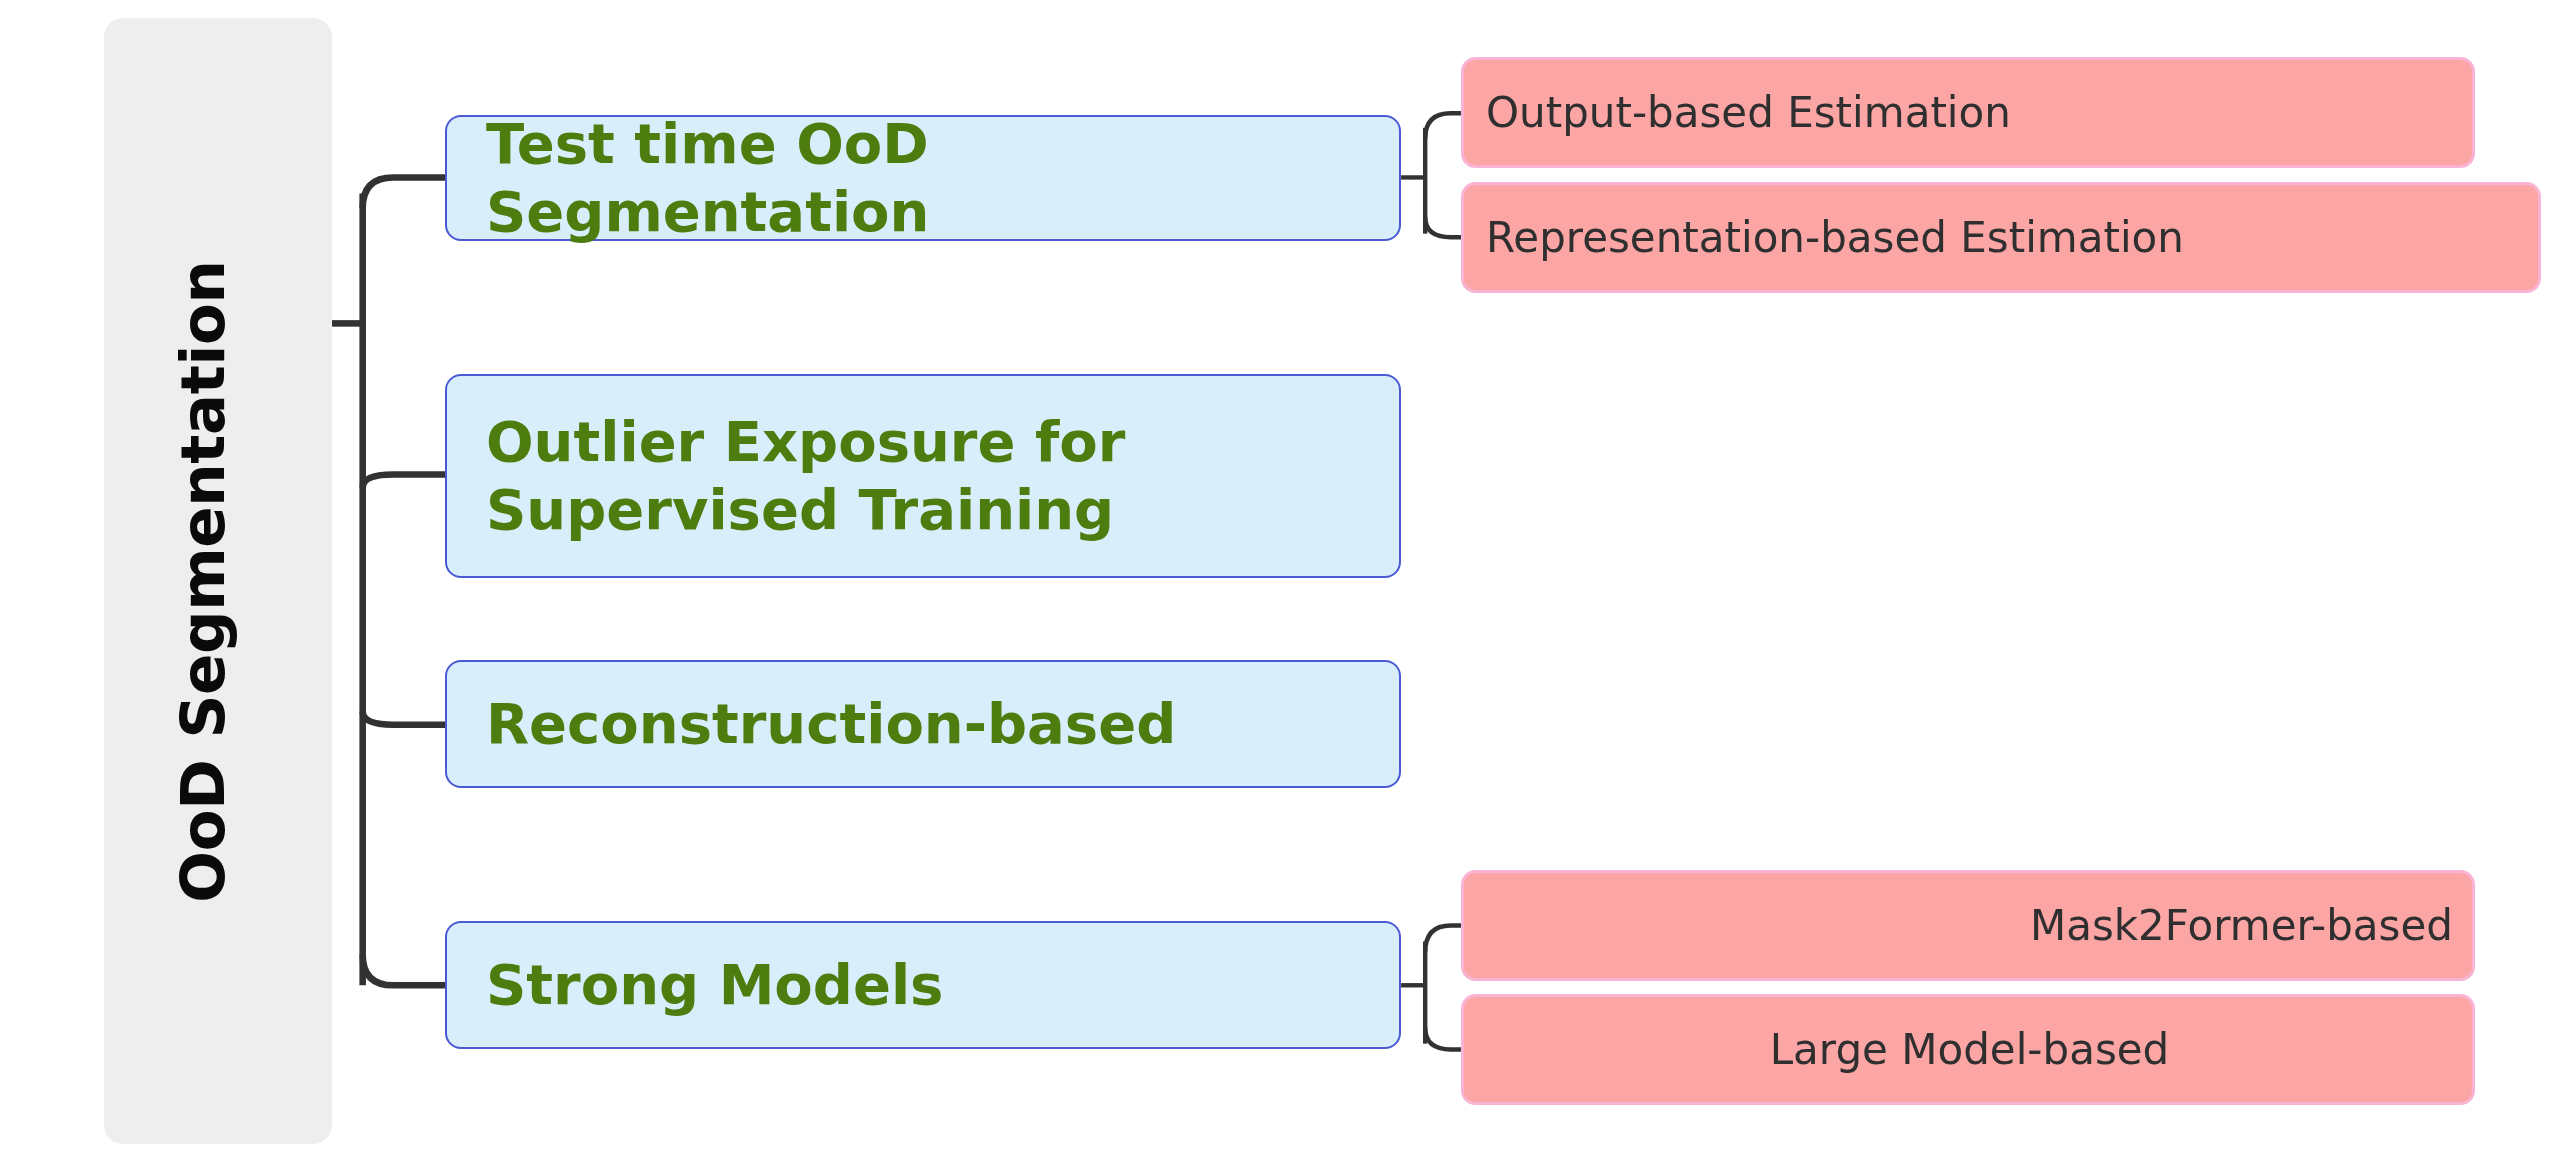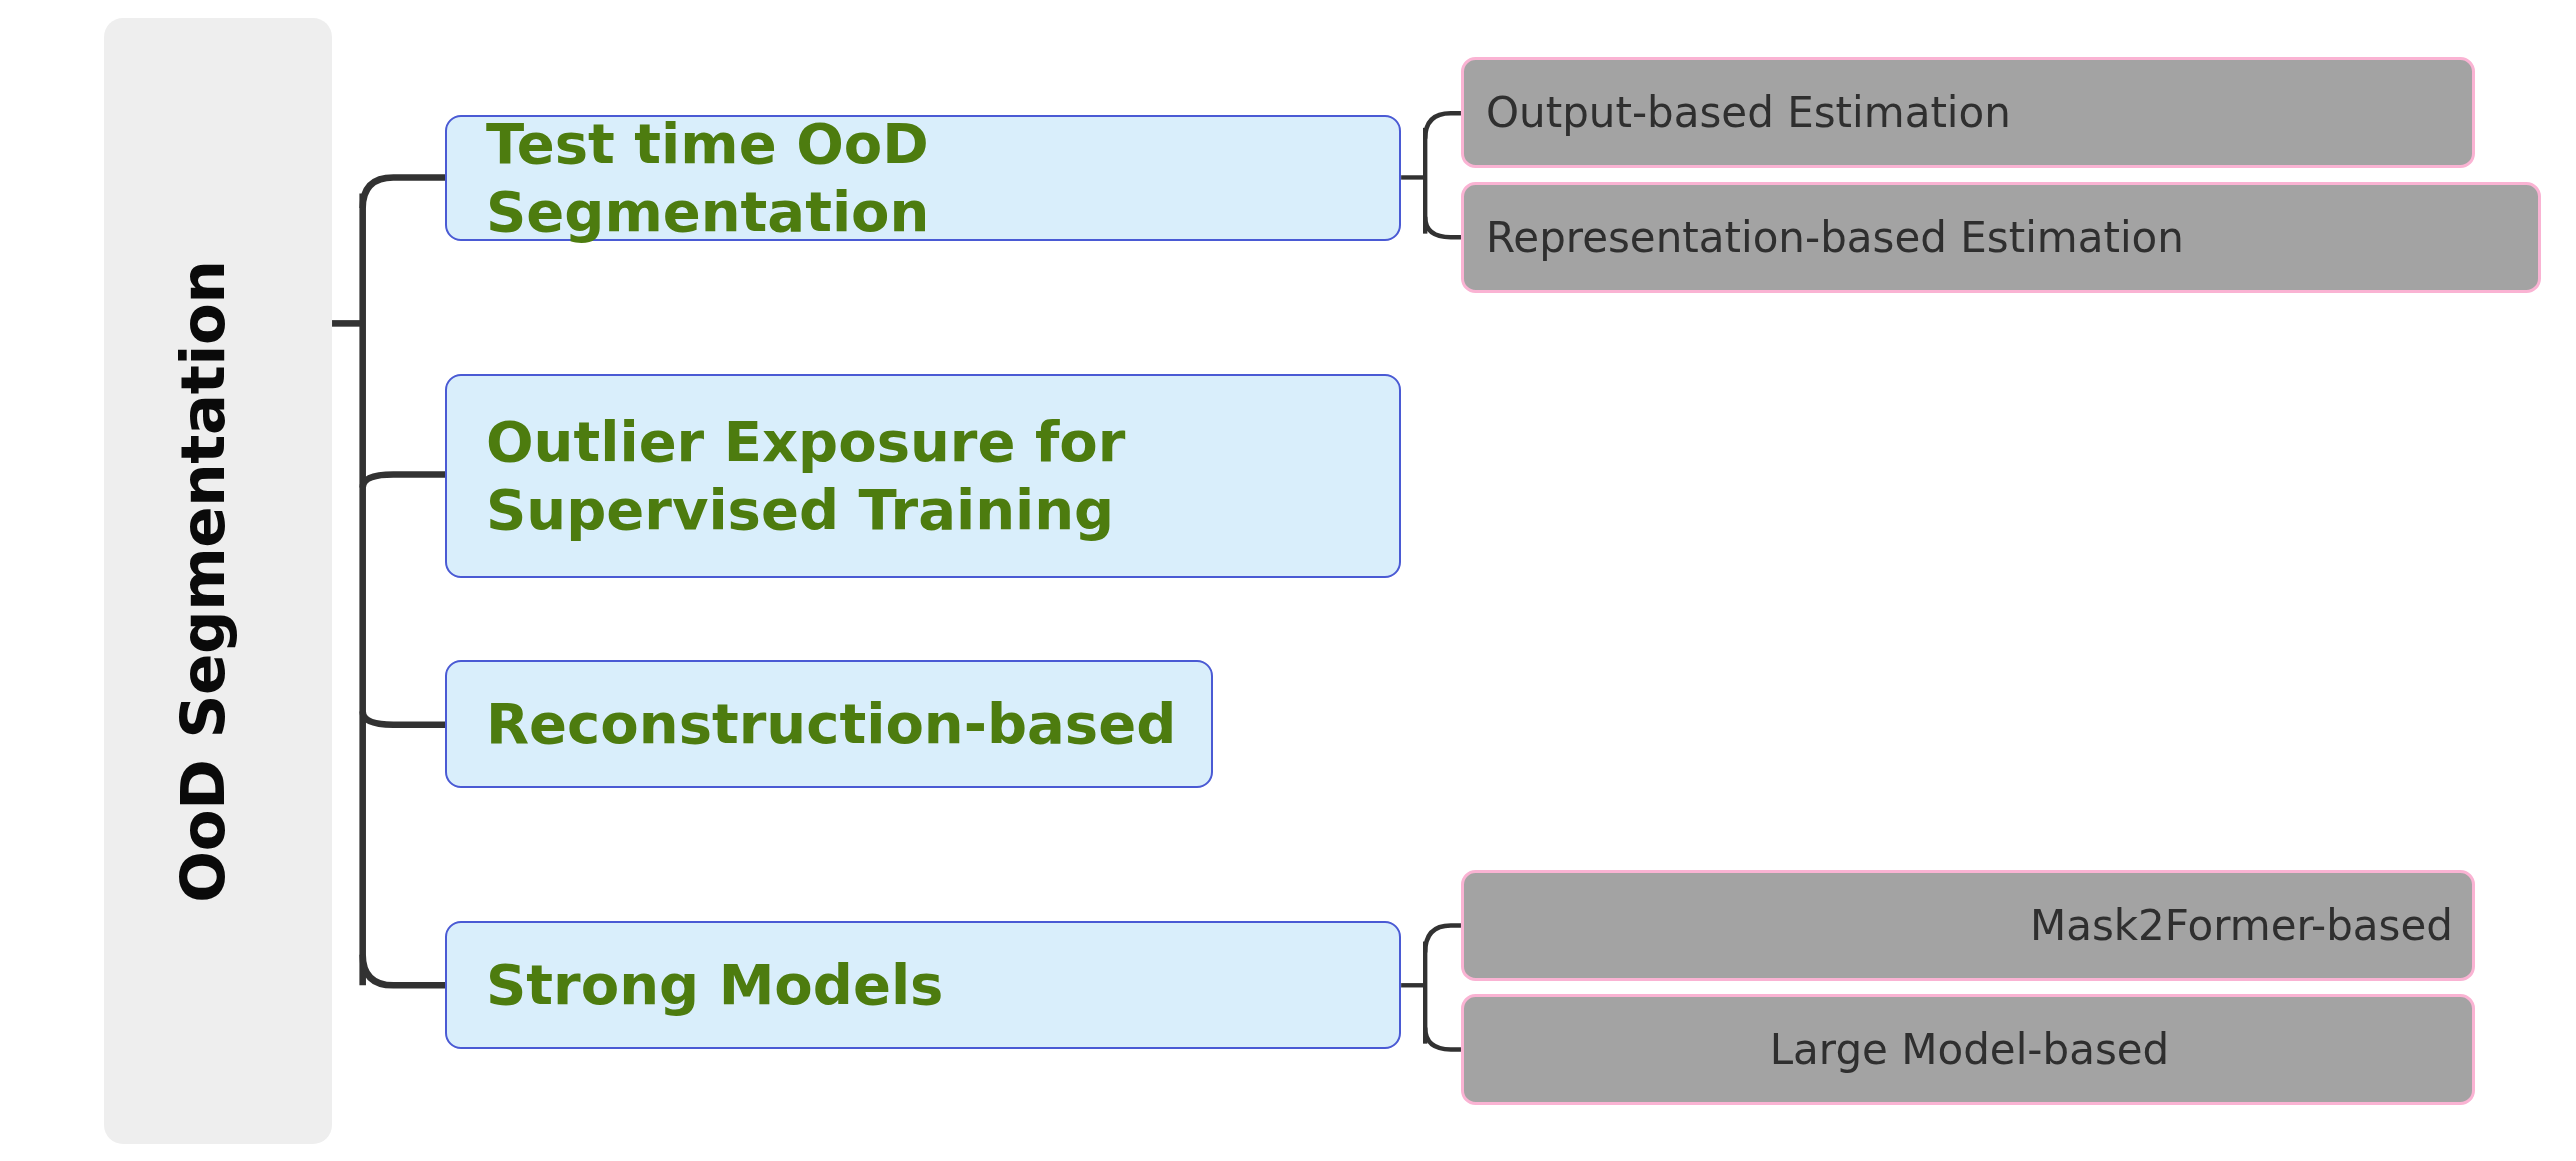--- a/index.html
+++ b/index.html
@@ -54,21 +54,21 @@
   .branch-node .branch-label {
     font-size: 56px;
     font-weight: 700;
     color: #4d7c0f;
     line-height: 1.22;
     white-space: pre-line;
   }
   
   .leaf-node {
     position: absolute;
-    background: #a3a3a3;
+    background: #fca5a5;
     border: 3.6px solid #fab3d3;
     border-radius: 14.6px;
     box-sizing: border-box;
     display: flex;
     align-items: center;
     padding-left: 22px;
     padding-right: 19px;
   }
   .leaf-node .leaf-label {
     font-size: 42px;
@@ -129,21 +129,21 @@
   </div>
   <div class="leaf-node" style="left:1461px; top:182px; width:1080px; height:111px;">
     <div class="leaf-label">Representation-based Estimation</div>
   </div>
 
   <div class="branch-node" style="left:445px; top:374px; width:956px; height:204px;">
     <div class="branch-label">Outlier Exposure for
 Supervised Training</div>
   </div>
 
-  <div class="branch-node" style="left:445px; top:660px; width:768px; height:128px;text-align:right;">
+  <div class="branch-node" style="left:445px; top:660px; width:956px; height:128px;text-align:right;">
     <div class="branch-label">Reconstruction-based</div>
   </div>
 
   <div class="branch-node" style="left:445px; top:921px; width:956px; height:128px;">
     <div class="branch-label">Strong Models</div>
   </div>
 
   <div class="leaf-node" style="left:1461px; top:870px; width:1014px; height:111px;justify-content:flex-end;">
     <div class="leaf-label">Mask2Former-based</div>
   </div>

